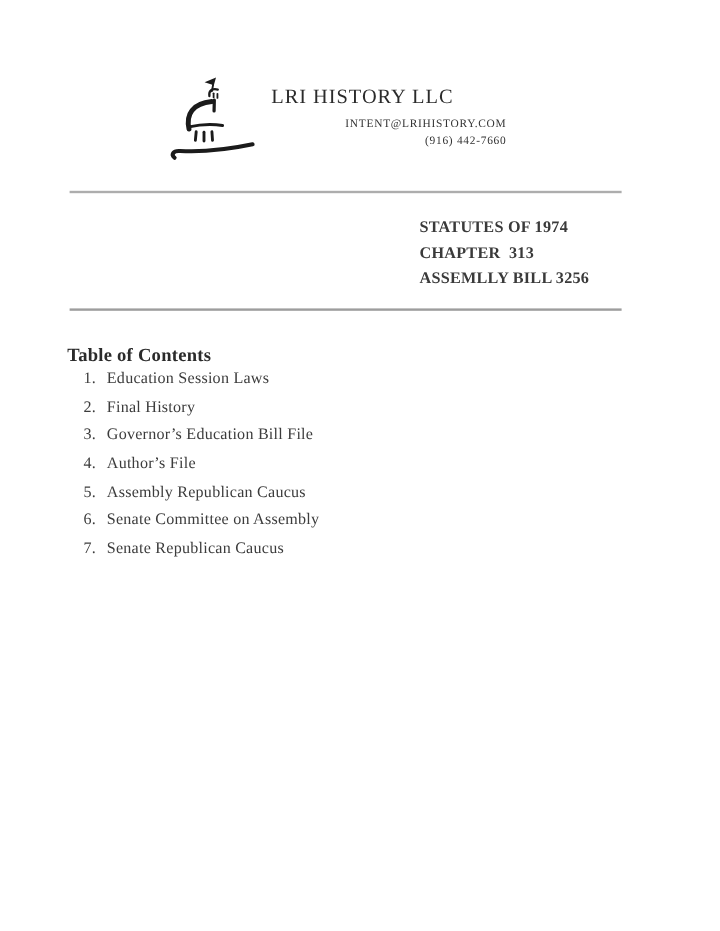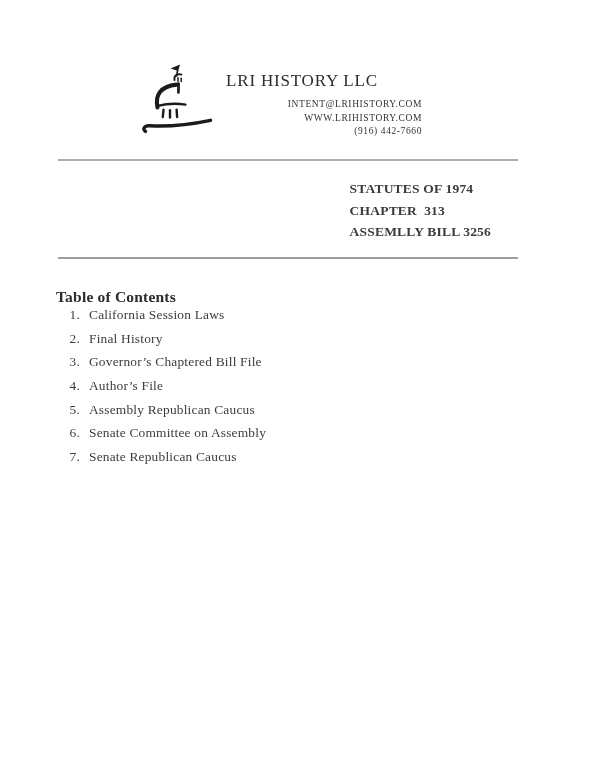--- a/index.html
+++ b/index.html
@@ -136,48 +136,47 @@
       <path d="M29,51.2 L29,58.6" stroke="#1b1b1b" stroke-width="2.4" fill="none" stroke-linecap="round"></path>
       <path d="M35.6,50.8 L36.1,58" stroke="#1b1b1b" stroke-width="2.4" fill="none" stroke-linecap="round"></path>
 
       <path d="M4.5,72.5 C1.5,70 2.8,66.4 9,66.8 C32,68 52,65 69.5,61.3" stroke="#1b1b1b" stroke-width="3.4" fill="none" stroke-linecap="round"></path>
     </svg>
   </div>
 
   <div class="contact-block">
     <div class="company-name">LRI HISTORY LLC</div>
     <div class="contact-line">INTENT@LRIHISTORY.COM</div>
-    <div class="contact-line">WWW.LRIHISTORY.COM</div>
     <div class="contact-line">(916) 442-7660</div>
   </div>
 
   <div class="rule rule-top"></div>
 
   <div class="reference-block">
     <div class="reference-line">STATUTES OF 1974</div>
     <div class="reference-line">CHAPTER  313</div>
     <div class="reference-line">ASSEMLLY BILL 3256</div>
   </div>
 
   <div class="rule rule-bottom"></div>
 
   <h2 class="toc-title">Table of Contents</h2>
 
   <ol class="toc-list">
     <li class="toc-item">
       <span class="toc-num">1.</span>
-      <span class="toc-label">California Session Laws</span>
+      <span class="toc-label">Education Session Laws</span>
     </li>
     <li class="toc-item">
       <span class="toc-num">2.</span>
       <span class="toc-label">Final History</span>
     </li>
     <li class="toc-item">
       <span class="toc-num">3.</span>
-      <span class="toc-label">Governor’s Chaptered Bill File</span>
+      <span class="toc-label">Governor’s Education Bill File</span>
     </li>
     <li class="toc-item">
       <span class="toc-num">4.</span>
       <span class="toc-label">Author’s File</span>
     </li>
     <li class="toc-item">
       <span class="toc-num">5.</span>
       <span class="toc-label">Assembly Republican Caucus</span>
     </li>
     <li class="toc-item">

